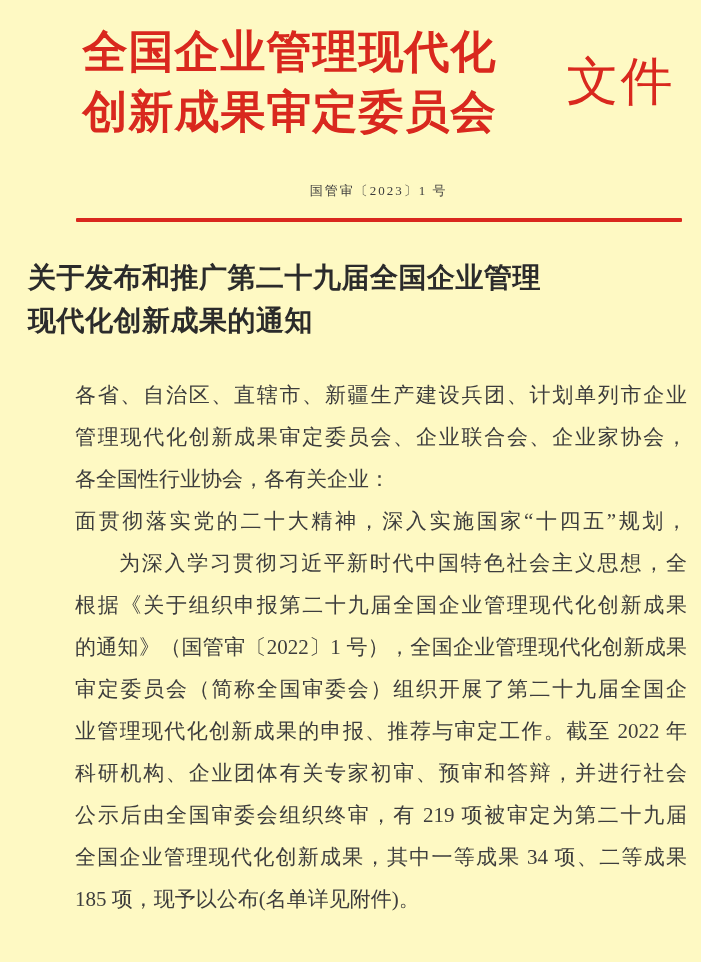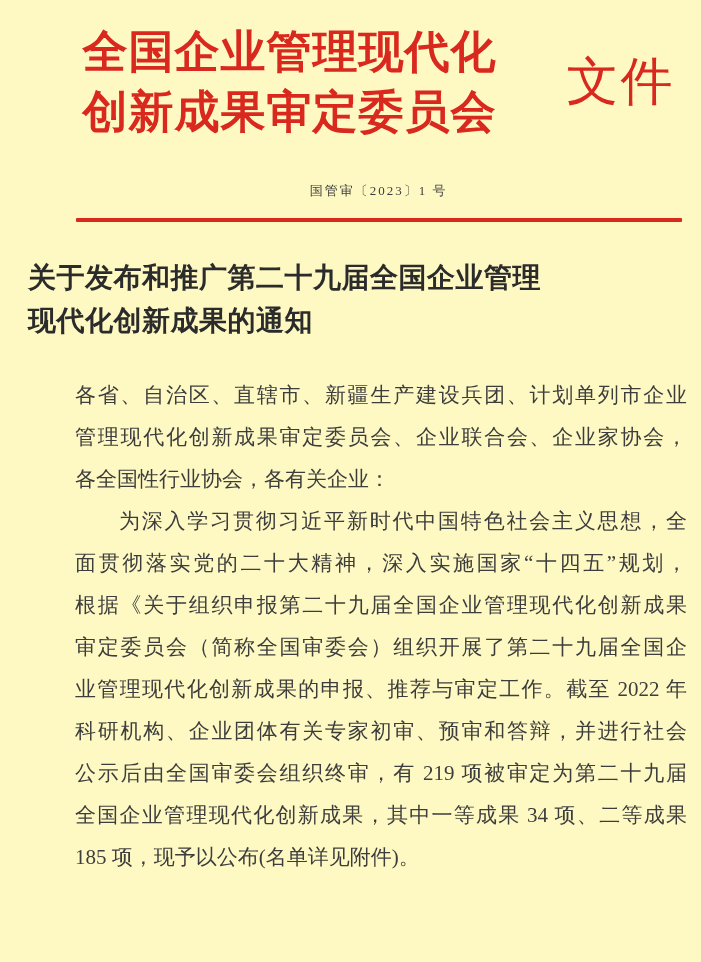--- a/index.html
+++ b/index.html
@@ -118,23 +118,24 @@
 
   <div class="doc-body">
 
     <div>
       <div class="body-line">各省、自治区、直辖市、新疆生产建设兵团、计划单列市企业</div>
       <div class="body-line">管理现代化创新成果审定委员会、企业联合会、企业家协会，</div>
       <div class="body-line last-line">各全国性行业协会，各有关企业：</div>
     </div>
 
     <div>
+      <div class="body-line">面贯彻落实党的二十大精神，深入实施国家“十四五”规划，</div>
       <div class="body-line indent">为深入学习贯彻习近平新时代中国特色社会主义思想，全</div>
-      <div class="body-line">面贯彻落实党的二十大精神，深入实施国家“十四五”规划，</div>
       <div class="body-line">根据《关于组织申报第二十九届全国企业管理现代化创新成果</div>
+      <div class="body-line">的通知》（国管审〔2022〕1 号），全国企业管理现代化创新成果</div>
       <div class="body-line">审定委员会（简称全国审委会）组织开展了第二十九届全国企</div>
       <div class="body-line">业管理现代化创新成果的申报、推荐与审定工作。截至 2022 年</div>
       <div class="body-line">科研机构、企业团体有关专家初审、预审和答辩，并进行社会</div>
       <div class="body-line">公示后由全国审委会组织终审，有 219 项被审定为第二十九届</div>
       <div class="body-line">全国企业管理现代化创新成果，其中一等成果 34 项、二等成果</div>
       <div class="body-line last-line">185 项，现予以公布(名单详见附件)。</div>
     </div>
 
   </div>
 

